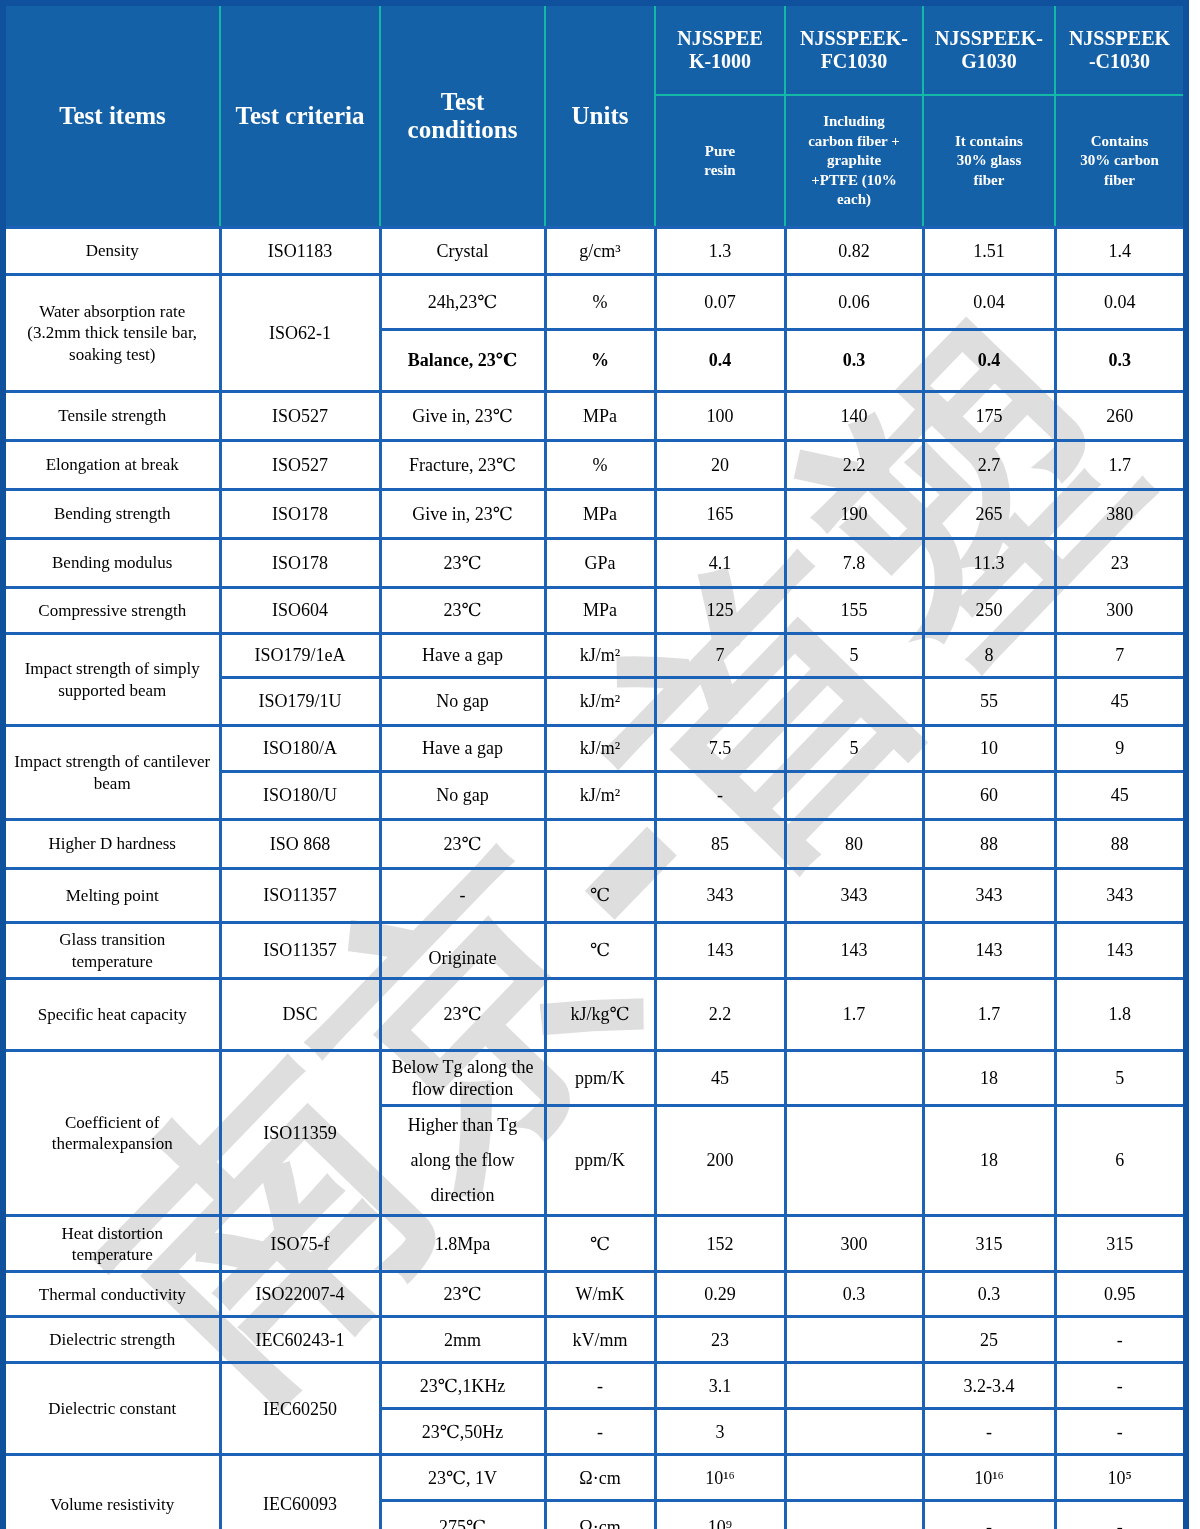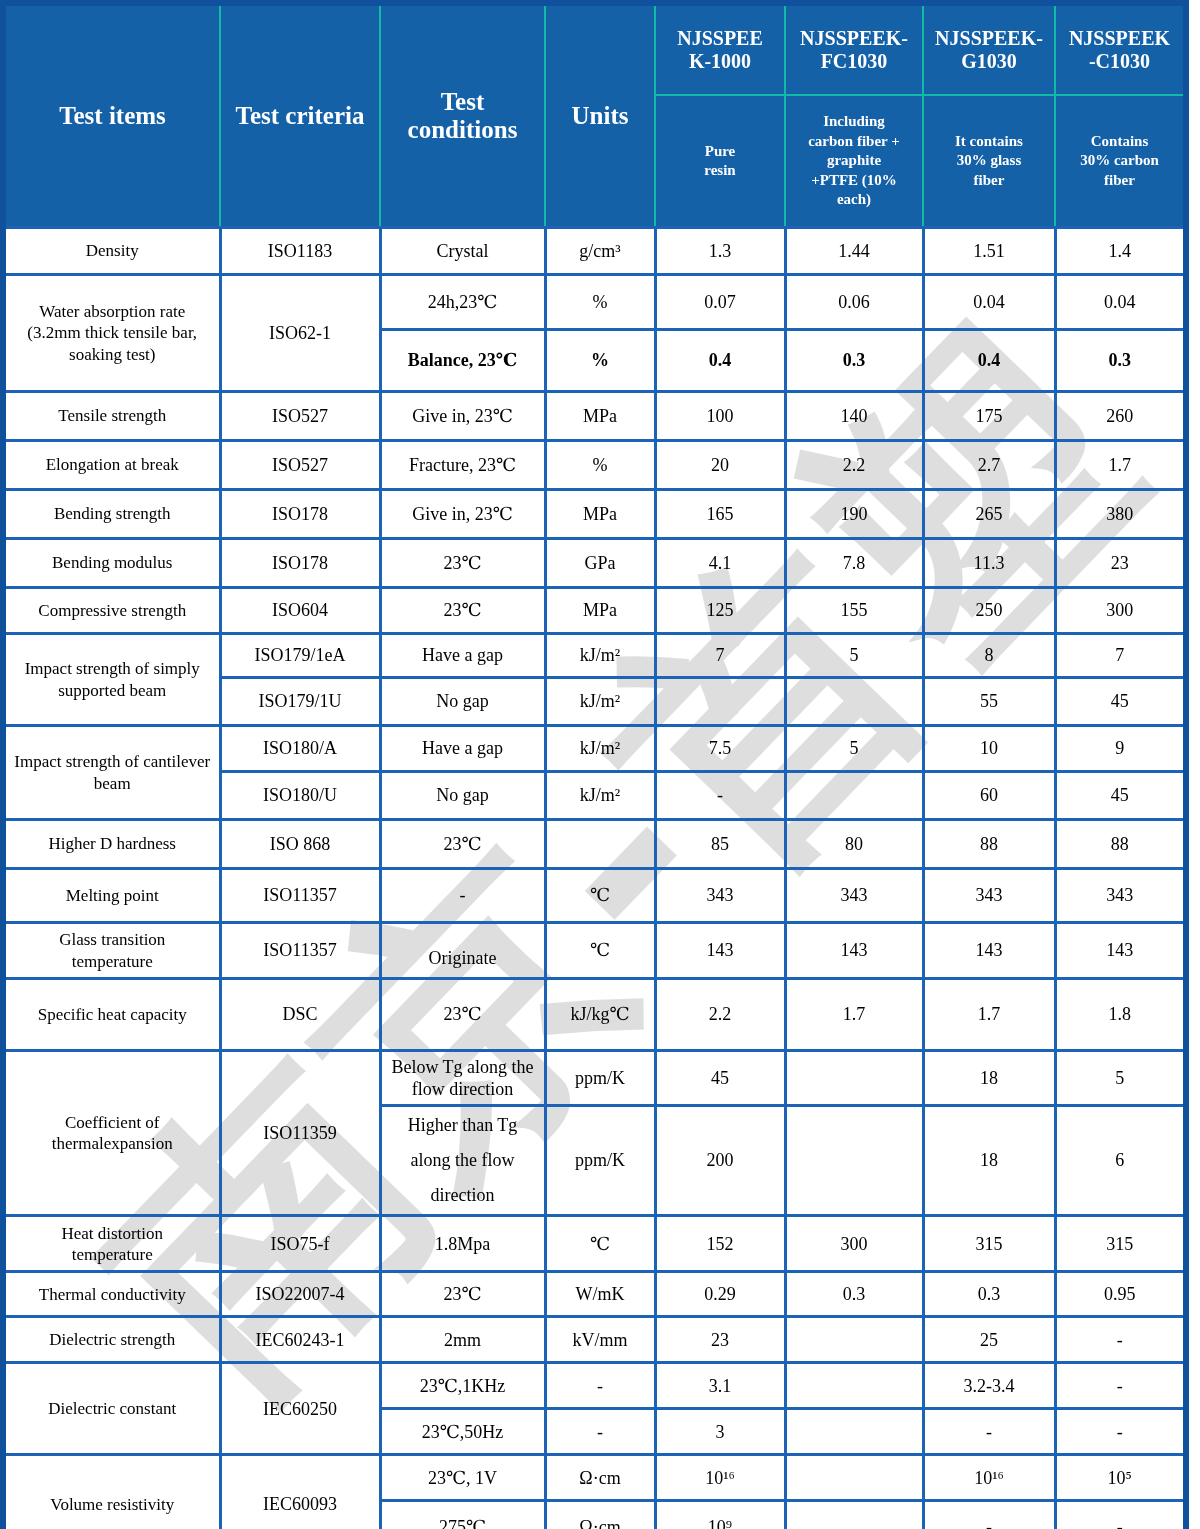--- a/index.html
+++ b/index.html
@@ -73,21 +73,21 @@
 fiber</th>
       </tr>
     </thead>
     <tbody id="tbody">
         <tr data-k="density" style="height: 47px;">
           <td class="c-item">Density</td>
           <td class="c-crit">ISO1183</td>
           <td class="c-cond">Crystal</td>
           <td class="c-unit">g/cm³</td>
           <td class="c-val">1.3</td>
-          <td class="c-val">1.44</td>
+          <td class="c-val">0.82</td>
           <td class="c-val">1.51</td>
           <td class="c-val">1.4</td>
         </tr>
         <tr data-k="water_24h" style="height: 55px;">
           <td rowspan="2" class="c-item">Water absorption rate
 (3.2mm thick tensile bar,
 soaking test)</td>
           <td rowspan="2" class="c-crit">ISO62-1</td>
           <td class="c-cond">24h,23℃</td>
           <td class="c-unit">%</td>

